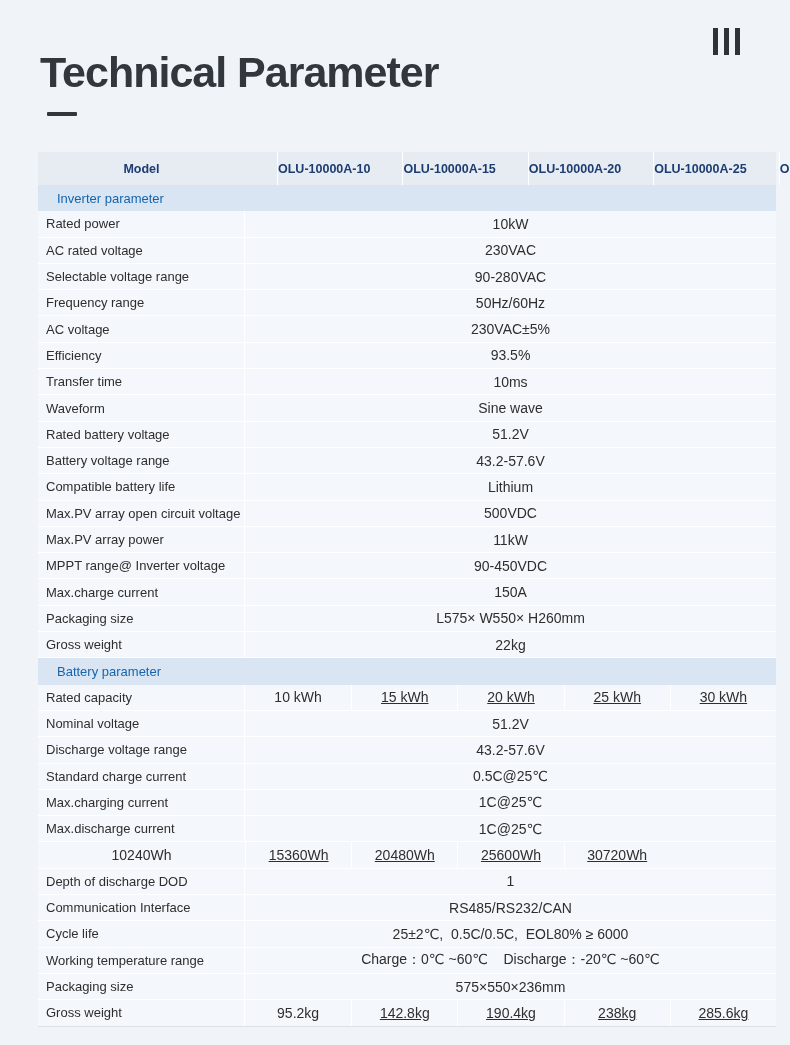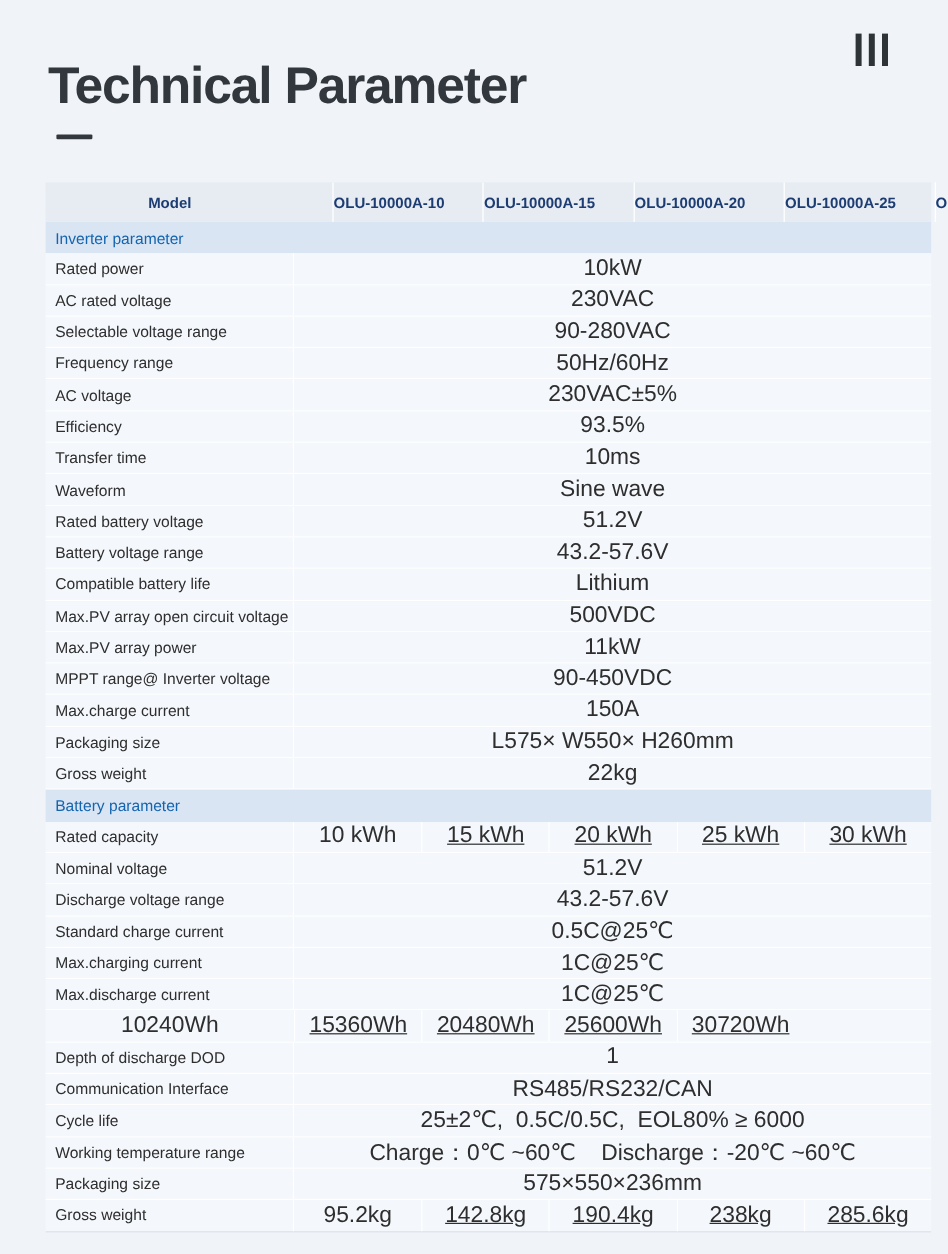--- a/index.html
+++ b/index.html
@@ -54,42 +54,42 @@
   }
   .thead .cell + .cell { border-left: 1px solid var(--divider, #ffffff); }
 
   .section-row {
     grid-template-columns: 1fr;
     background: var(--section-bg, #dae5f4);
     height: 26.3px;
   }
   .section-cell {
     display: flex; align-items: center;
-    padding-left: 8px;
+    padding-left: 19px;
     font-size: 13px;
     color: var(--section-text, #1565ae);
   }
 
   .data-row {
     background: var(--row-bg, #f4f7fb);
     height: 26.3px;
     border-bottom: 1px solid var(--divider, #ffffff);
   }
   .data-row:last-child { border-bottom: 1px solid #dbe2ea; }
   .data-row .label-cell {
     display: flex; align-items: center;
     padding-left: 8px;
     font-size: 13px;
     color: var(--row-text, #2e2e2e);
     border-right: 1px solid var(--divider, #ffffff);
     white-space: nowrap;
   }
   .data-row .vcell {
     display: flex; align-items: center; justify-content: center;
-    font-size: 19px;
+    font-size: 14px;
     color: var(--row-text, #2e2e2e);
     white-space: pre-wrap;
   }
   .data-row .vcell + .vcell { border-left: 1px solid var(--divider, #ffffff); text-decoration: underline; }
   .span-value { grid-column: 2 / 7; }
 </style>
 </head>
 <body>
 
 <div class="page">

